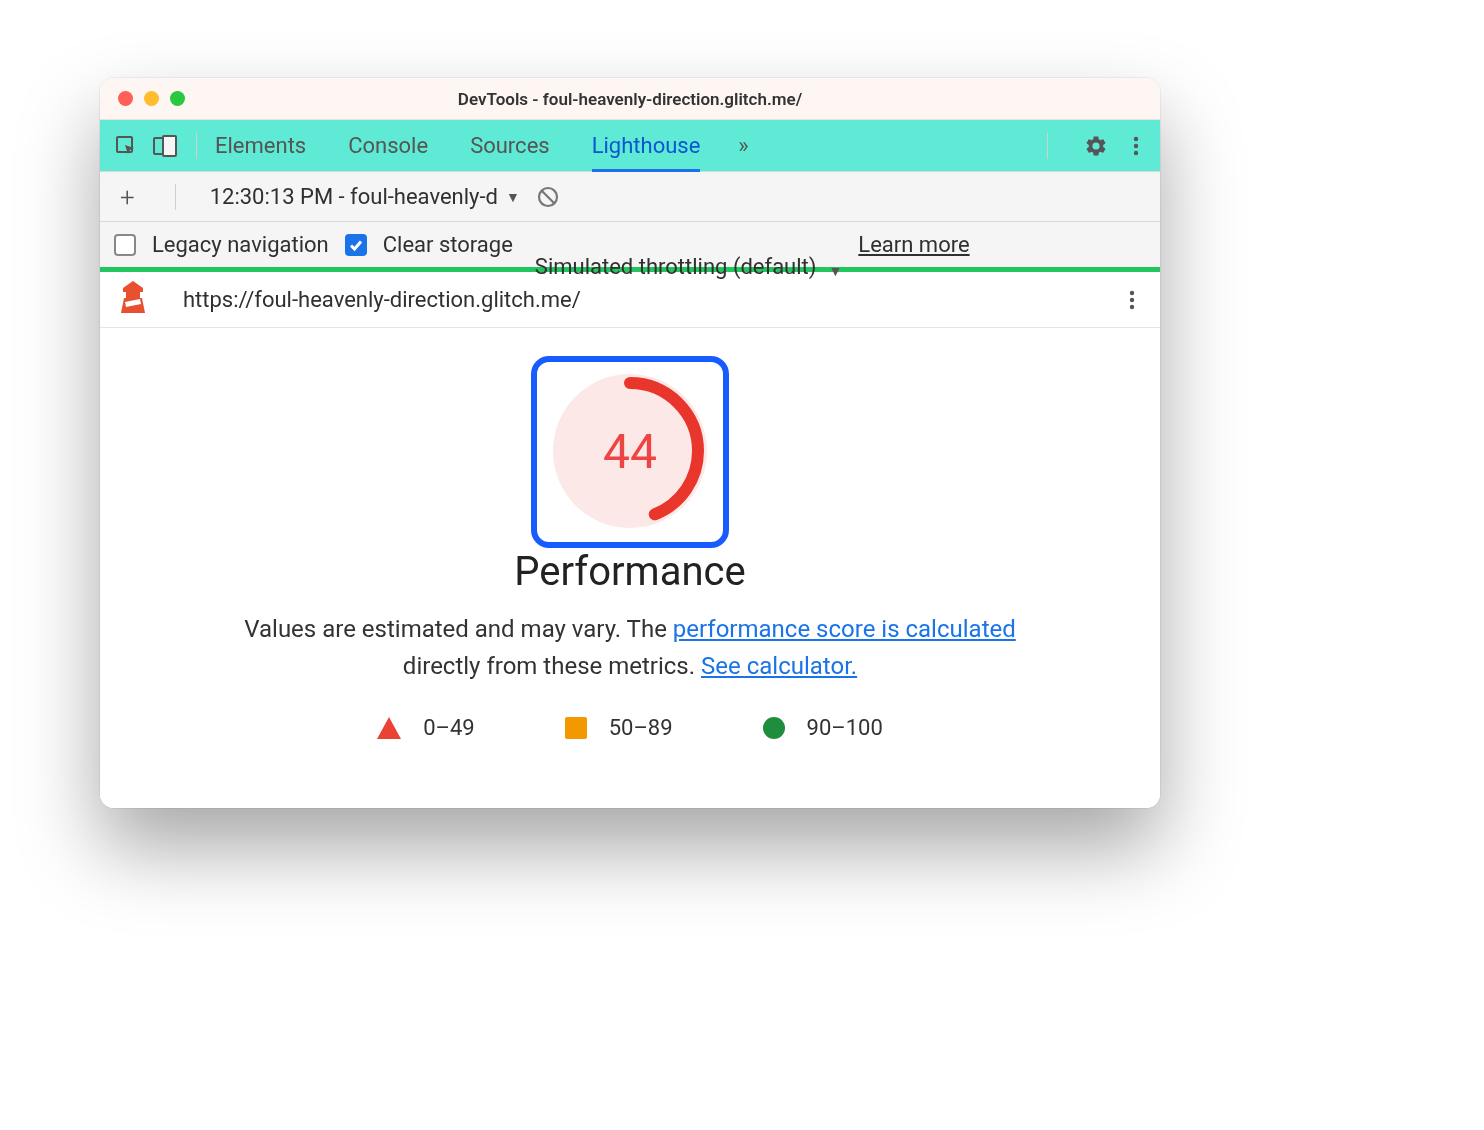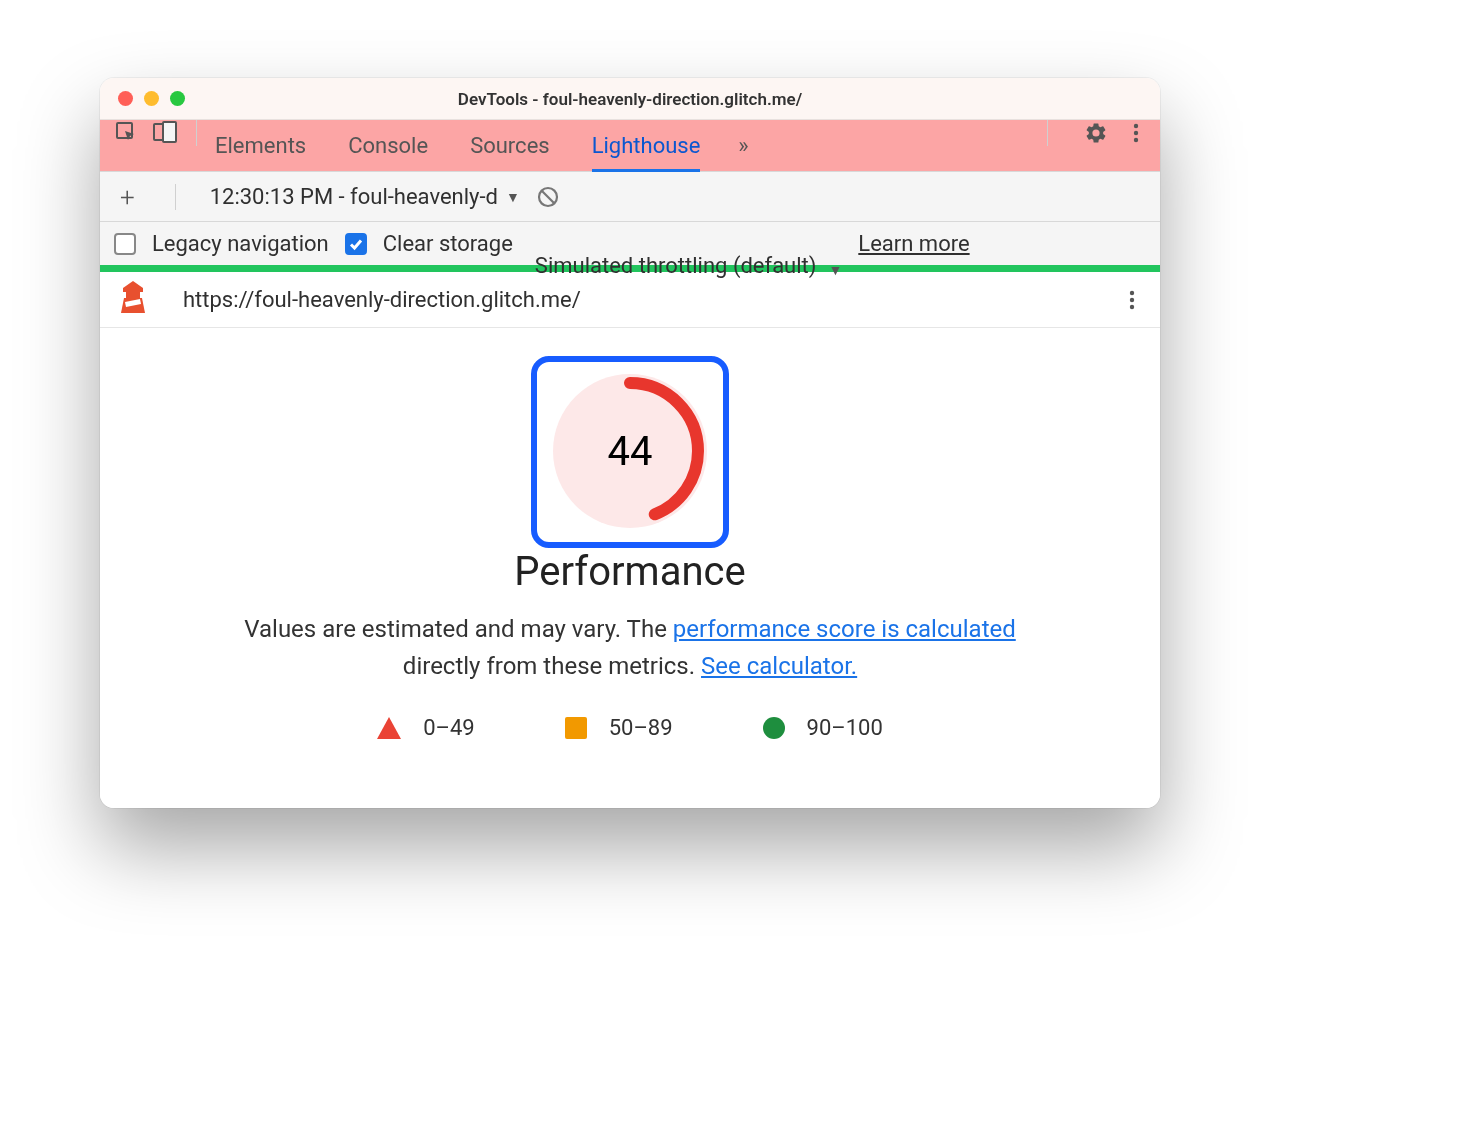--- a/index.html
+++ b/index.html
@@ -35,22 +35,22 @@
   .tl { width: 15px; height: 15px; border-radius: 50%; }
   .tl.red { background: #ff5f57; }
   .tl.yellow { background: #febc2e; }
   .tl.green { background: #28c840; }
   .titlebar-title {
     position: absolute; left: 0; right: 0; text-align: center;
     font-size: 17px; font-weight: 600; color: #333;
     pointer-events: none;
   }
   .tab-strip {
-    height: 52px; display: flex; align-items: flex-start;
-    border-bottom: 1px solid #d8d8d8; background: #fca5a5;
+    height: 52px; display: flex; align-items: center;
+    border-bottom: 1px solid #d8d8d8; background: #5eead4;
     padding: 0 14px;
   }
   .ts-icons { display: flex; gap: 14px; align-items: center; }
   .icon-btn { display:flex; align-items:center; justify-content:center; color:#555; cursor:pointer; }
   .vbar { width:1px; height:26px; background:#d0d0d0; margin: 0 18px; }
   .tabs { display:flex; gap: 42px; flex:1; align-items:stretch; height:100%; }
   .tab { display:flex; align-items:center; font-size:22px; color:#555; height:100%; position:relative; cursor:pointer; }
   .tab.active { color:#0b57d0; }
   .tab.active::after { content:""; position:absolute; left:0; right:0; bottom:-1px; height:3px; background:#1a73e8; }
   .overflow-icon { font-size:22px; color:#555; margin-left: -4px; }
@@ -59,40 +59,40 @@
     height: 50px; display:flex; align-items:center; gap:16px;
     border-bottom:1px solid #d8d8d8; background:#f5f5f5; padding: 0 14px;
     font-size:22px; color:#303030;
   }
   .plus-btn { font-size:26px; font-weight:300; color:#555; padding:0 6px; cursor:pointer; }
   .run-select { display:flex; align-items:center; gap:8px; cursor:pointer; }
   .run-select .tri { font-size:14px; color:#555; }
   .prohibit svg { display:block; }
   .options-row {
     height: 50px; display:flex; align-items:center; gap:16px;
-    border-bottom:7px solid #22c55e; background:#f5f5f5; padding: 0 14px;
+    border-bottom:5px solid #22c55e; background:#f5f5f5; padding: 0 14px;
     font-size:22px; color:#303030;
   }
   .cbx { width:22px; height:22px; border:2px solid #888; border-radius:4px; background:#fff; display:inline-flex; align-items:center; justify-content:center; cursor:pointer; }
   .cbx.checked { background:#1a73e8; border-color:#1a73e8; }
   .cbx.checked svg { color:#fff; }
   .throttle { display:flex; align-items:flex-end; gap:12px;margin-top:44px; }
   .throttle .tri { font-size:14px; color:#555; }
   .learn-more { text-decoration: underline; color:#303030; cursor:pointer; }
   .url-row {
     height:56px; display:flex; align-items:center; gap:35px;
     border-bottom:1px solid #e6e6e6; padding:0 18px; font-size:22px; color:#303030;
   }
   .url-row .kebab { margin-left:auto; cursor:pointer; }
   .report { flex:1; background:#fff; display:flex; flex-direction:column; align-items:center; padding-top:28px; }
   .gauge-hl { border:6px solid #175cff; border-radius:18px; padding:12px 16px 14px; }
   .gauge-wrap { position:relative; width:154px; height:154px; display:flex; align-items:center; justify-content:center; }
   .gauge-bg { position:absolute; inset:0; border-radius:50%; background:#fde8e8; }
   .gauge-arc { position:absolute; inset:0; }
-  .gauge-num { position:relative; font-size:40px; font-weight:400; color:#000000; }
+  .gauge-num { position:relative; font-size:48px; font-weight:400; color:#ef4444; }
   .perf-title { font-size:40px; color:#222; font-weight:400; }
   .perf-desc { margin-top:16px; font-size:24px; color:#333; text-align:center; max-width:840px; line-height:1.55; }
   .perf-desc a { color:#1a73e8; text-decoration:underline; cursor:pointer; }
   .legend { display:flex; gap:90px; margin-top:30px; font-size:22px; color:#333; align-items:center; }
   .lg { display:flex; align-items:center; gap:22px; }
   .shape { width:22px; height:22px; display:inline-block; }
   .shape.tri { width:0; height:0; border-left:12px solid transparent; border-right:12px solid transparent; border-bottom:22px solid #ea4335; }
   .shape.sq { background:#f29900; border-radius:2px; }
   .shape.circ { background:#1e8e3e; border-radius:50%; }
 </style>

